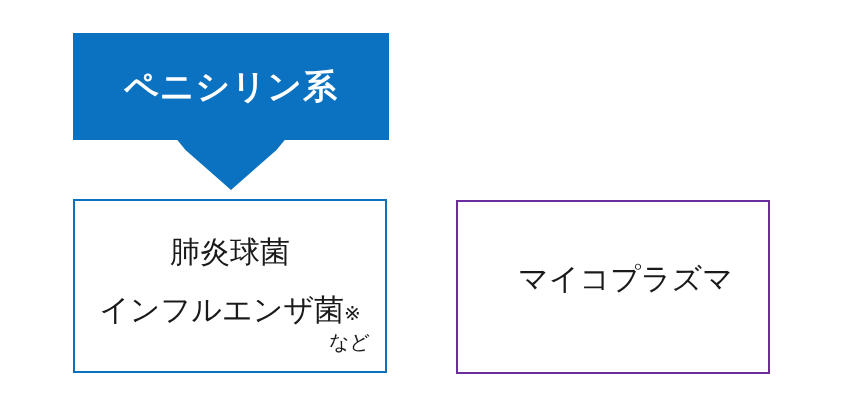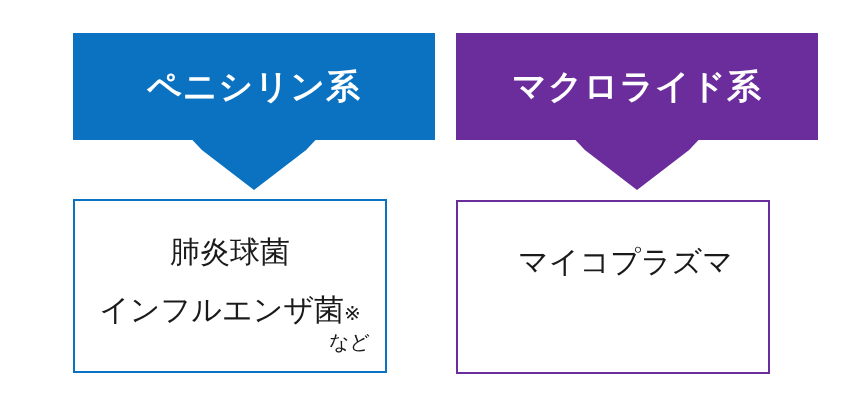--- a/index.html
+++ b/index.html
@@ -11,21 +11,21 @@
     background: #ffffff;
     font-family: "Liberation Sans", "DejaVu Sans", sans-serif;
     color: #1a1a1a;
     overflow: hidden;
   }
 
   
   .banner {
     position: absolute;
     top: 33px;
-    width: 362px;
+    width: 316px;
     height: 157px;
     clip-path: polygon(
       0 0, 100% 0, 100% 68.2%,
       67% 68.2%, 64.4% 74.5%,
       50% 100%,
       35.6% 74.5%, 33% 68.2%,
       0 68.2%
     );
   }
   .banner--penicillin { left: 73px;  background: #0a72c0; }
@@ -61,21 +61,21 @@
     position: absolute;
     left: 0; right: 0;
     text-align: center;
     font-size: 30px;
     font-weight: 500;
     line-height: 34px;
     white-space: nowrap;
   }
   .box--penicillin .line--1 { top: 34px; }
   .box--penicillin .line--2 { top: 92px; }
-  .box--macrolide  .line--1 { top: 43px; padding-left: 25px; }
+  .box--macrolide  .line--1 { top: 60px; padding-left: 25px; }
   .box--macrolide  .line--2 { top: 93px; left: 19px; }  
 
   .note-mark {               
     font-size: 20px;
     font-weight: 400;
   }
   .etc-inline {              
     font-size: 20px;
     font-weight: 400;
     margin-left: 14px;
@@ -99,21 +99,18 @@
   </div>
 
   <div class="box box--penicillin">
     <div class="line line--1">肺炎球菌</div>
     <div class="line line--2">
       <span>インフルエンザ菌</span><span class="note-mark">※</span>
     </div>
     <div class="etc-line">など</div>
   </div>
 
-  <div class="banner banner--macrolide">
-    <span class="banner__label">マクロライド系</span>
-  </div>
 
   <div class="box box--macrolide">
     <div class="line line--1">マイコプラズマ</div>
   </div>
 
 </div>
 
 </body></html>

